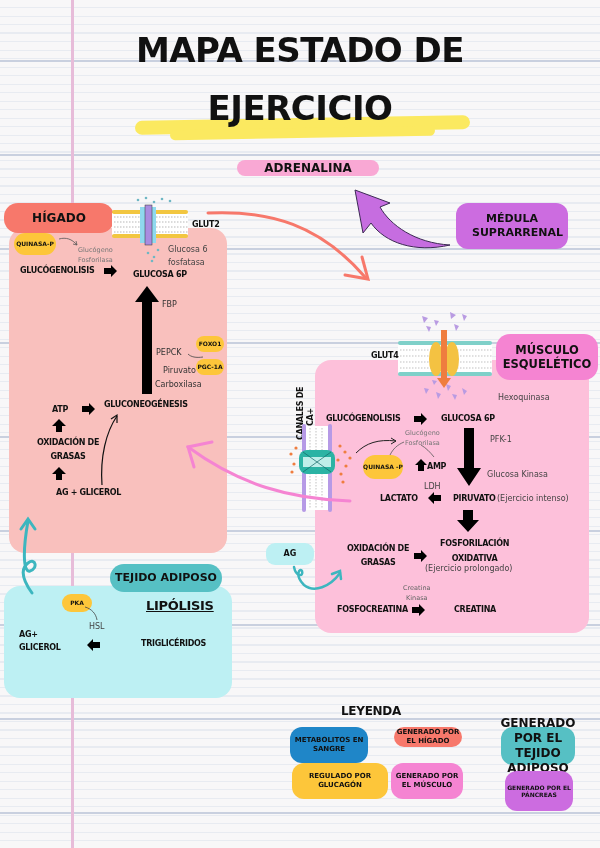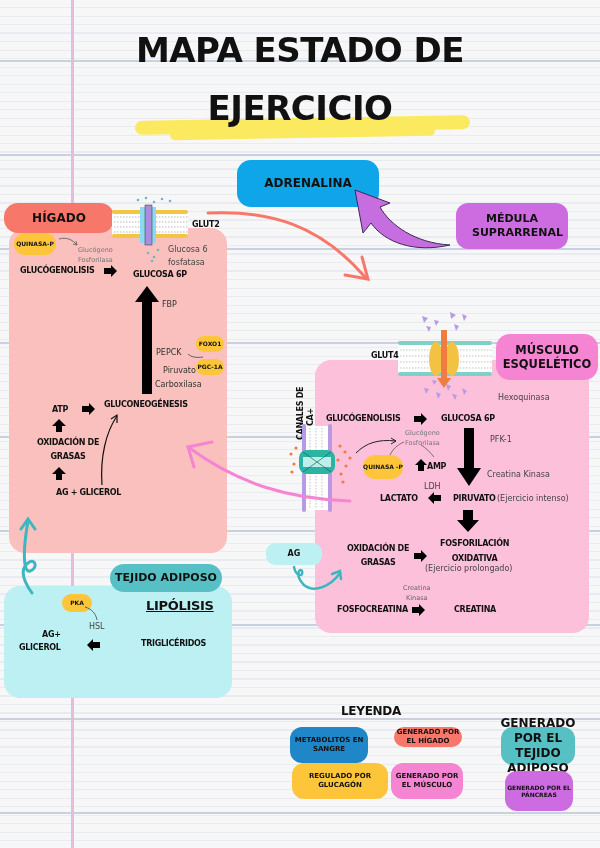--- a/index.html
+++ b/index.html
@@ -28,21 +28,21 @@
 </head>
 <body>
 
 <div class="abs margin-line"></div>
 
 <div class="abs title" style="top:30px;">MAPA ESTADO DE</div>
 <div class="abs highlight" style="left:135px; top:118px; width:335px; height:14px;"></div>
 <div class="abs highlight" style="left:170px; top:128px; width:265px; height:10px;"></div>
 <div class="abs title" style="top:88px;">EJERCICIO</div>
 
-<div class="abs pill" style="left:237px; top:160px; width:142px; height:47px; background:#0ea5e9; font-size:12px; border-radius:14px;">ADRENALINA</div>
+<div class="abs pill" style="left:237px; top:160px; width:142px; height:16px; background:#f9a8d4; font-size:12px; border-radius:14px;">ADRENALINA</div>
 
 <svg class="abs" style="left:345px; top:185px;" width="110" height="70">
   <path d="M105,60 C70,58 45,40 35,22 L45,18 L10,5 L18,48 L26,38 C40,58 70,68 105,60 Z" fill="#c66de0" stroke="#3d2a55" stroke-width="1"></path>
 </svg>
 
 <div class="abs pill" style="left:456px; top:203px; width:112px; height:46px; background:#cc6ce0; font-size:11px;">
   <span style="width:80px;">MÉDULA SUPRARRENAL</span>
 </div>
 
 <svg class="abs" style="left:200px; top:205px;" width="180" height="80">
@@ -231,34 +231,34 @@
 <div class="abs pill" style="left:363px; top:455px; width:40px; height:24px; background:#fdc63a; font-size:6px;">QUINASA -P</div>
 <svg class="abs" style="left:415px; top:459px;" width="12" height="12">
     <path d="M6,0 L12,6 H9 V12 H3 V6 H0 Z" class="arrow-fill"></path>
   </svg>
 <div class="abs bold small" style="left:427px; top:462px;">AMP</div>
 
 <div class="abs thin small" style="left:490px; top:435px; color:#444;">PFK-1</div>
 <svg class="abs" style="left:457px; top:428px;" width="24" height="58">
     <path d="M7,0 H17 V40 H24 L12,58 L0,40 H7 Z" class="arrow-fill"></path>
   </svg>
-<div class="abs thin small" style="left:487px; top:470px; color:#444;">Creatina Kinasa</div>
+<div class="abs thin small" style="left:487px; top:470px; color:#444;">Glucosa Kinasa</div>
 
 <div class="abs thin small" style="left:424px; top:482px; color:#444;">LDH</div>
 <div class="abs bold small" style="left:380px; top:494px;">LACTATO</div>
 <svg class="abs" style="left:428px; top:492px;" width="14" height="12">
     <path d="M13,3 H6 V0 L0,6 L6,12 V9 H13 Z" class="arrow-fill"></path>
   </svg>
 <div class="abs bold small" style="left:453px; top:494px;">PIRUVATO</div>
 <div class="abs thin small" style="left:497px; top:494px; color:#444;">(Ejercicio intenso)</div>
 <svg class="abs" style="left:457px; top:510px;" width="22" height="22">
     <path d="M6,0 H16 V10 H22 L11,22 L0,10 H6 Z" class="arrow-fill"></path>
   </svg>
 
-<div class="abs pill" style="left:266px; top:543px; width:56px; height:22px; background:#bdf0f3; font-size:8px; border-radius:9px;">AG</div>
+<div class="abs pill" style="left:266px; top:543px; width:48px; height:22px; background:#bdf0f3; font-size:8px; border-radius:9px;">AG</div>
 <svg class="abs" style="left:290px; top:565px;" width="60" height="30">
   <path d="M4,2 C6,12 14,12 12,6 C10,2 4,10 14,20 C24,28 40,22 50,8" fill="none" stroke="#3db6bf" stroke-width="2.5" stroke-linecap="round"></path>
   <path d="M42,9 L50,6 L51,14" fill="none" stroke="#3db6bf" stroke-width="2.5" stroke-linecap="round"></path>
 </svg>
 <div class="abs bold small u" style="left:347px; top:542px; text-align:center; line-height:14px;">
   <div>OXIDACIÓN DE</div>
   <div>GRASAS</div>
 </div>
 <svg class="abs" style="left:414px; top:550px;" width="14" height="12">
     <path d="M0,3 H7 V0 L13,6 L7,12 V9 H0 Z" class="arrow-fill"></path>
@@ -288,21 +288,21 @@
 <svg class="abs" style="left:16px; top:515px;" width="30" height="80">
   <path d="M16,78 C6,64 4,54 12,48 C20,42 22,54 14,56 C8,58 6,40 12,6" fill="none" stroke="#3db6bf" stroke-width="3" stroke-linecap="round"></path>
   <path d="M5,14 L12,4 L19,14" fill="none" stroke="#3db6bf" stroke-width="3" stroke-linecap="round"></path>
 </svg>
 <div class="abs pill" style="left:62px; top:594px; width:30px; height:18px; background:#fdc63a; font-size:6px; border-radius:9px;">PKA</div>
 <svg class="abs" style="left:84px; top:606px;" width="16" height="16">
     <path d="M1,1 C8,3 12,8 13,14" fill="none" stroke="#444" stroke-width="0.8"></path>
   </svg>
 <div class="abs bold" style="left:146px; top:598px; font-size:13px; text-decoration:underline;">LIPÓLISIS</div>
 <div class="abs thin small" style="left:89px; top:622px; color:#444;">HSL</div>
-<div class="abs bold small" style="left:19px; top:628px; text-align:right; line-height:13px;">
+<div class="abs bold small" style="left:19px; top:628px; text-align:left; line-height:13px;">
   <div>AG+</div>
   <div>GLICEROL</div>
 </div>
 <svg class="abs" style="left:87px; top:639px;" width="14" height="12">
     <path d="M13,3 H6 V0 L0,6 L6,12 V9 H13 Z" class="arrow-fill"></path>
   </svg>
 <div class="abs bold small" style="left:141px; top:639px;">TRIGLICÉRIDOS</div>
 
 <div class="abs bold u" style="left:296px; top:704px; font-size:12px;margin-left:45px;">LEYENDA</div>
 <div class="abs pill" style="left:290px; top:727px; width:78px; height:36px; background:#1f86c8; font-size:7px;">METABOLITOS EN SANGRE</div>

